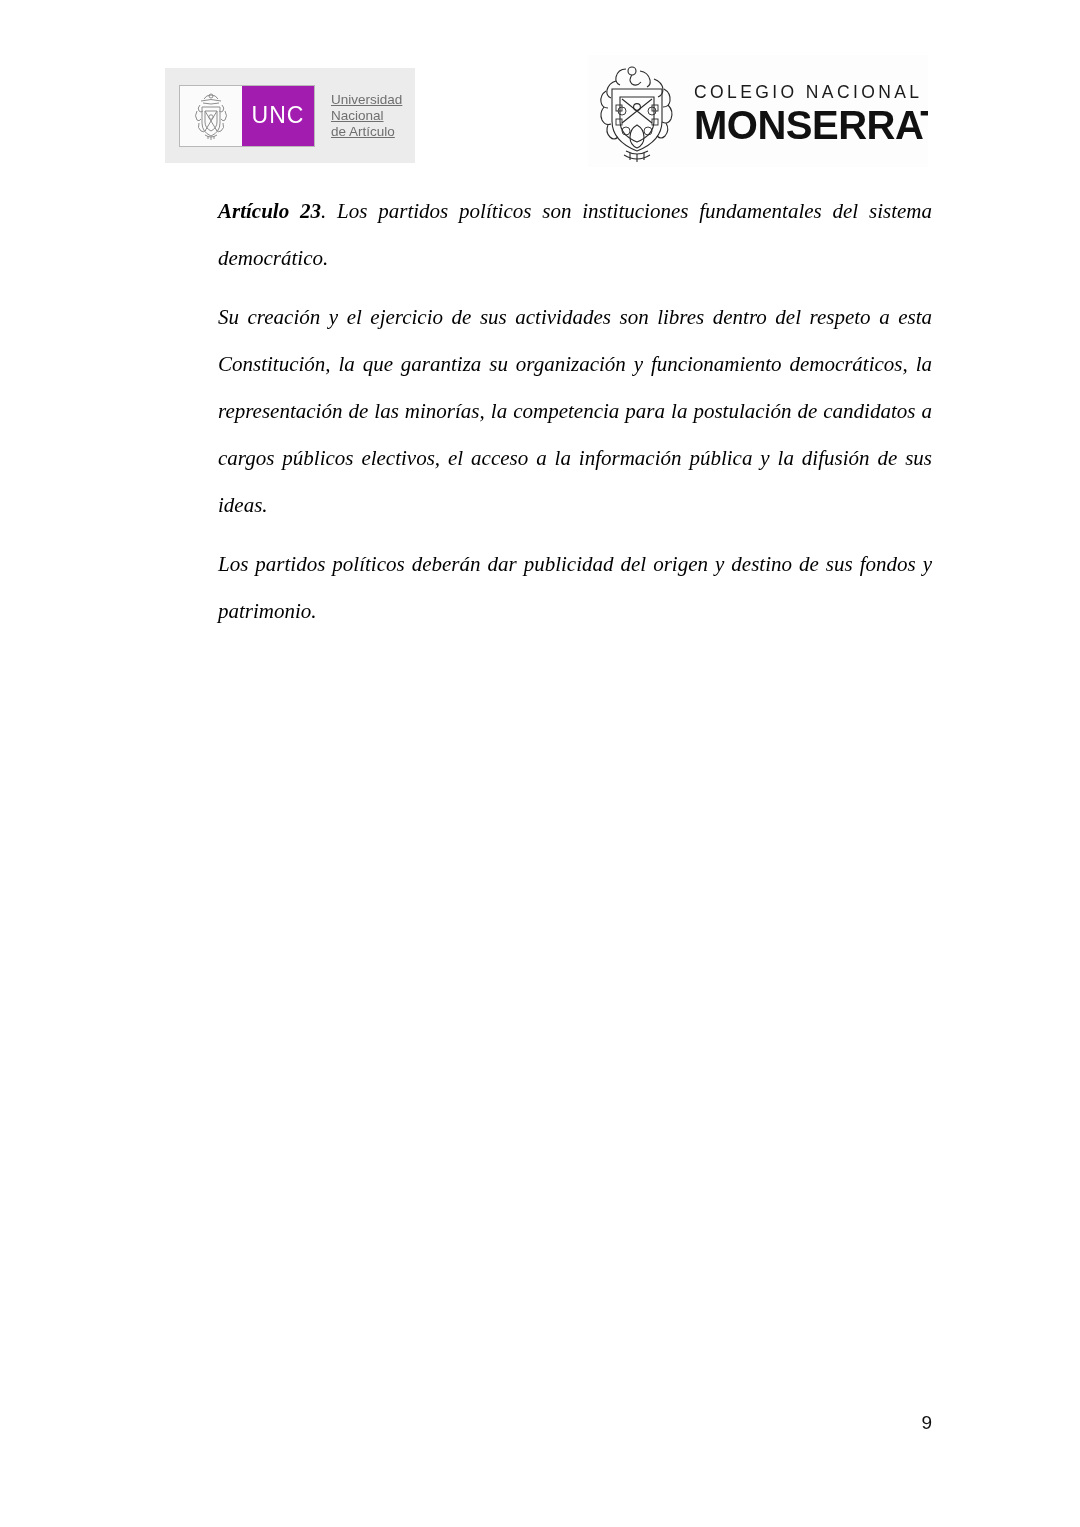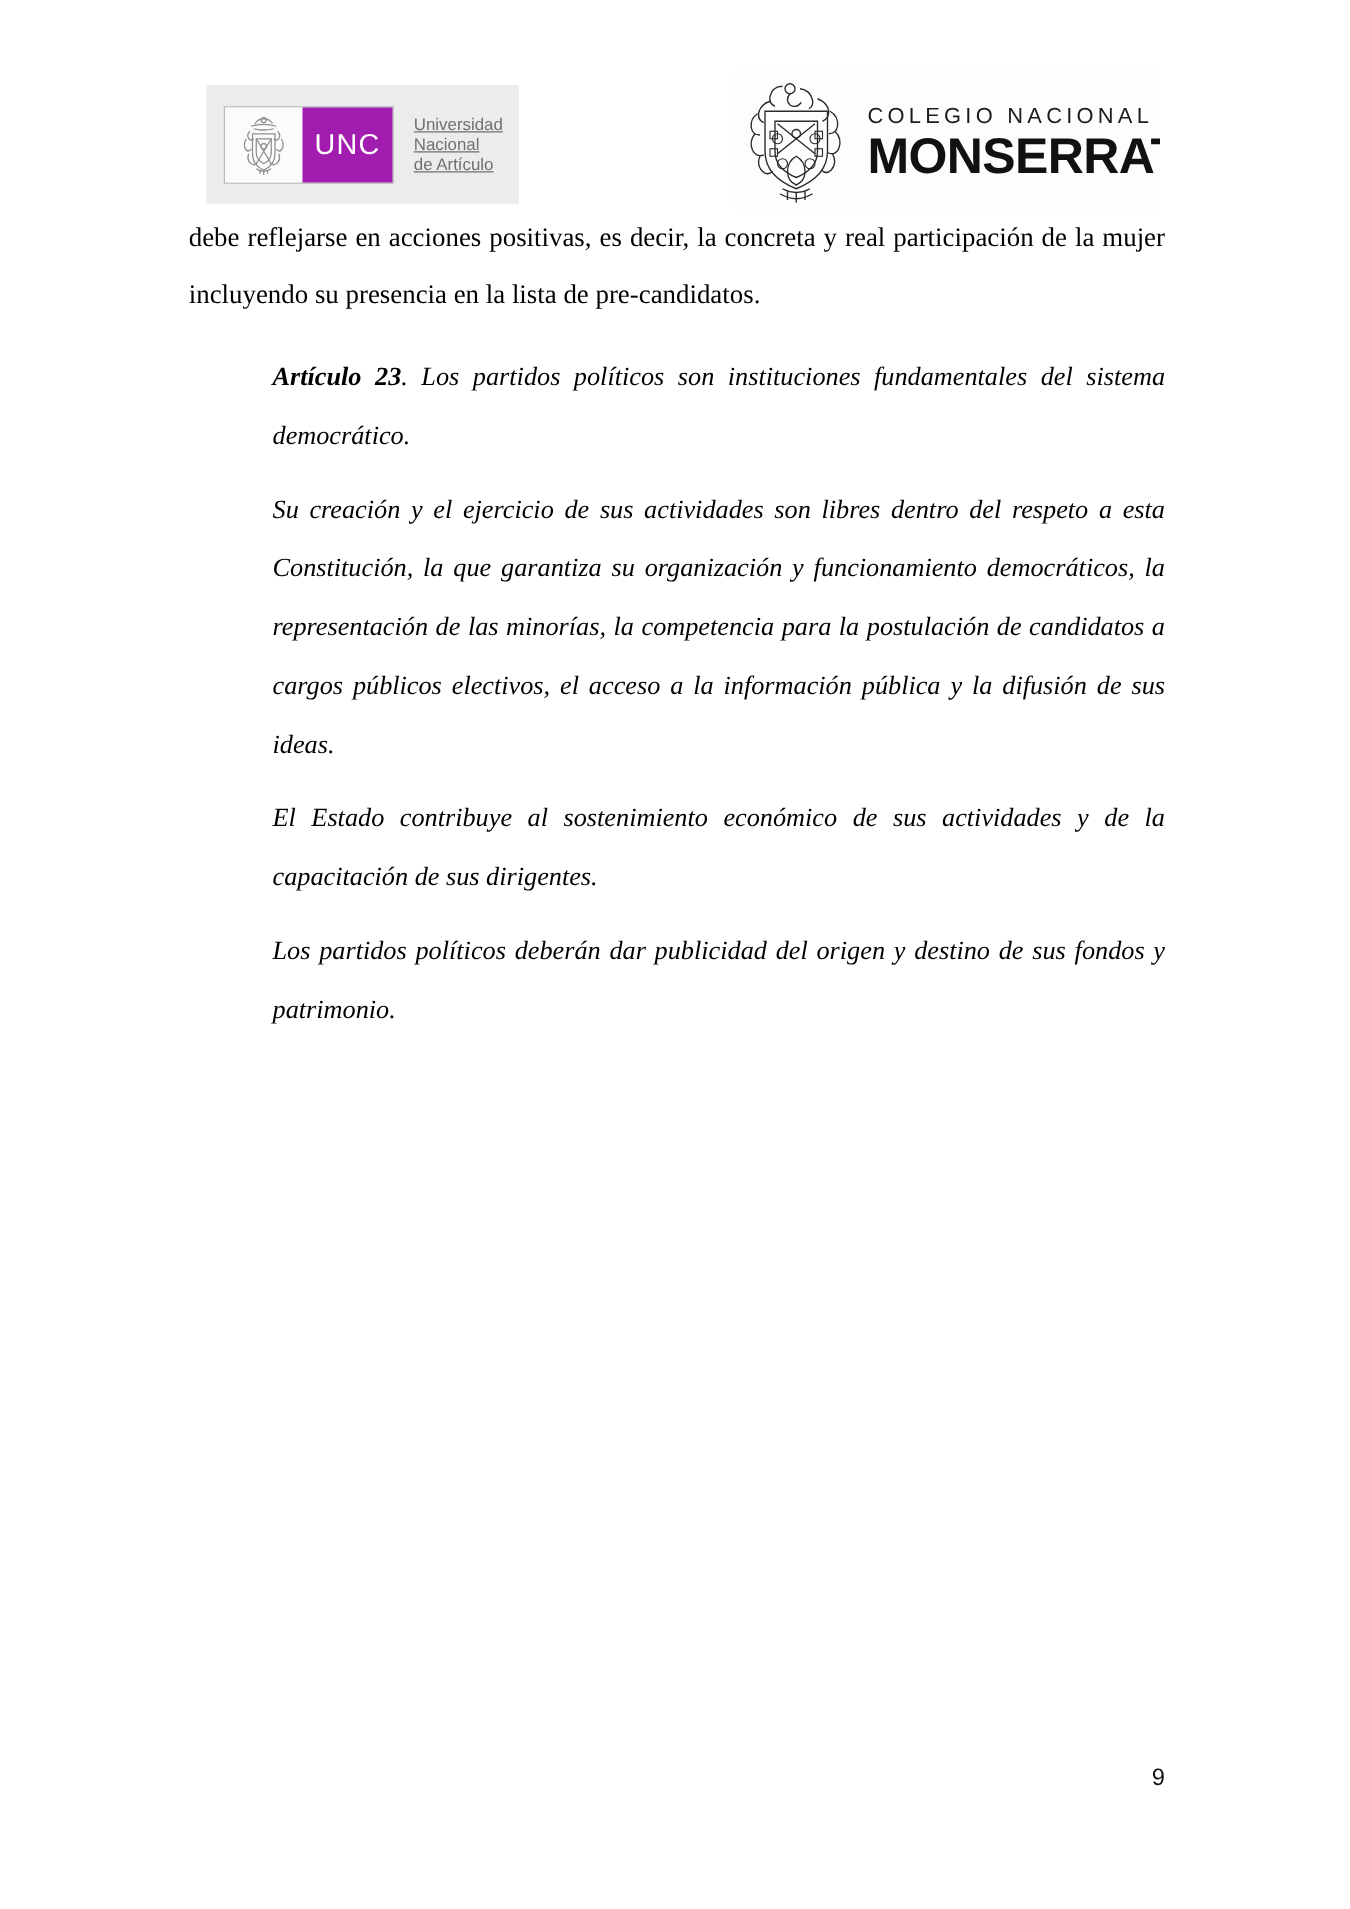--- a/index.html
+++ b/index.html
@@ -251,27 +251,25 @@
       <div class="mons-text">
         <div class="mons-top">COLEGIO NACIONAL DE</div>
         <div class="mons-bottom">MONSERRAT</div>
       </div>
     </div>
 
   </div>
 
   <div class="body-area">
 
-    <p class="flow">debe reflejarse en acciones positivas, es decir, la concreta y real participación de la mujer incluyendo su presencia en la lista de pre-candidatos.</p>
 
 
     <div class="quote">
       <p><span class="art-label">Artículo 23</span><span>. Los partidos políticos son instituciones fundamentales del sistema democrático.</span></p>
       <p>Su creación y el ejercicio de sus actividades son libres dentro del respeto a esta Constitución, la que garantiza su organización y funcionamiento democráticos, la representación de las minorías, la competencia para la postulación de candidatos a cargos públicos electivos, el acceso a la información pública y la difusión de sus ideas.</p>
-      <p>El Estado contribuye al sostenimiento económico de sus actividades y de la capacitación de sus dirigentes.</p>
       <p>Los partidos políticos deberán dar publicidad del origen y destino de sus fondos y patrimonio.</p>
     </div>
 
   </div>
 
   <div class="page-number">9</div>
 
 </div>
 
 </body></html>

